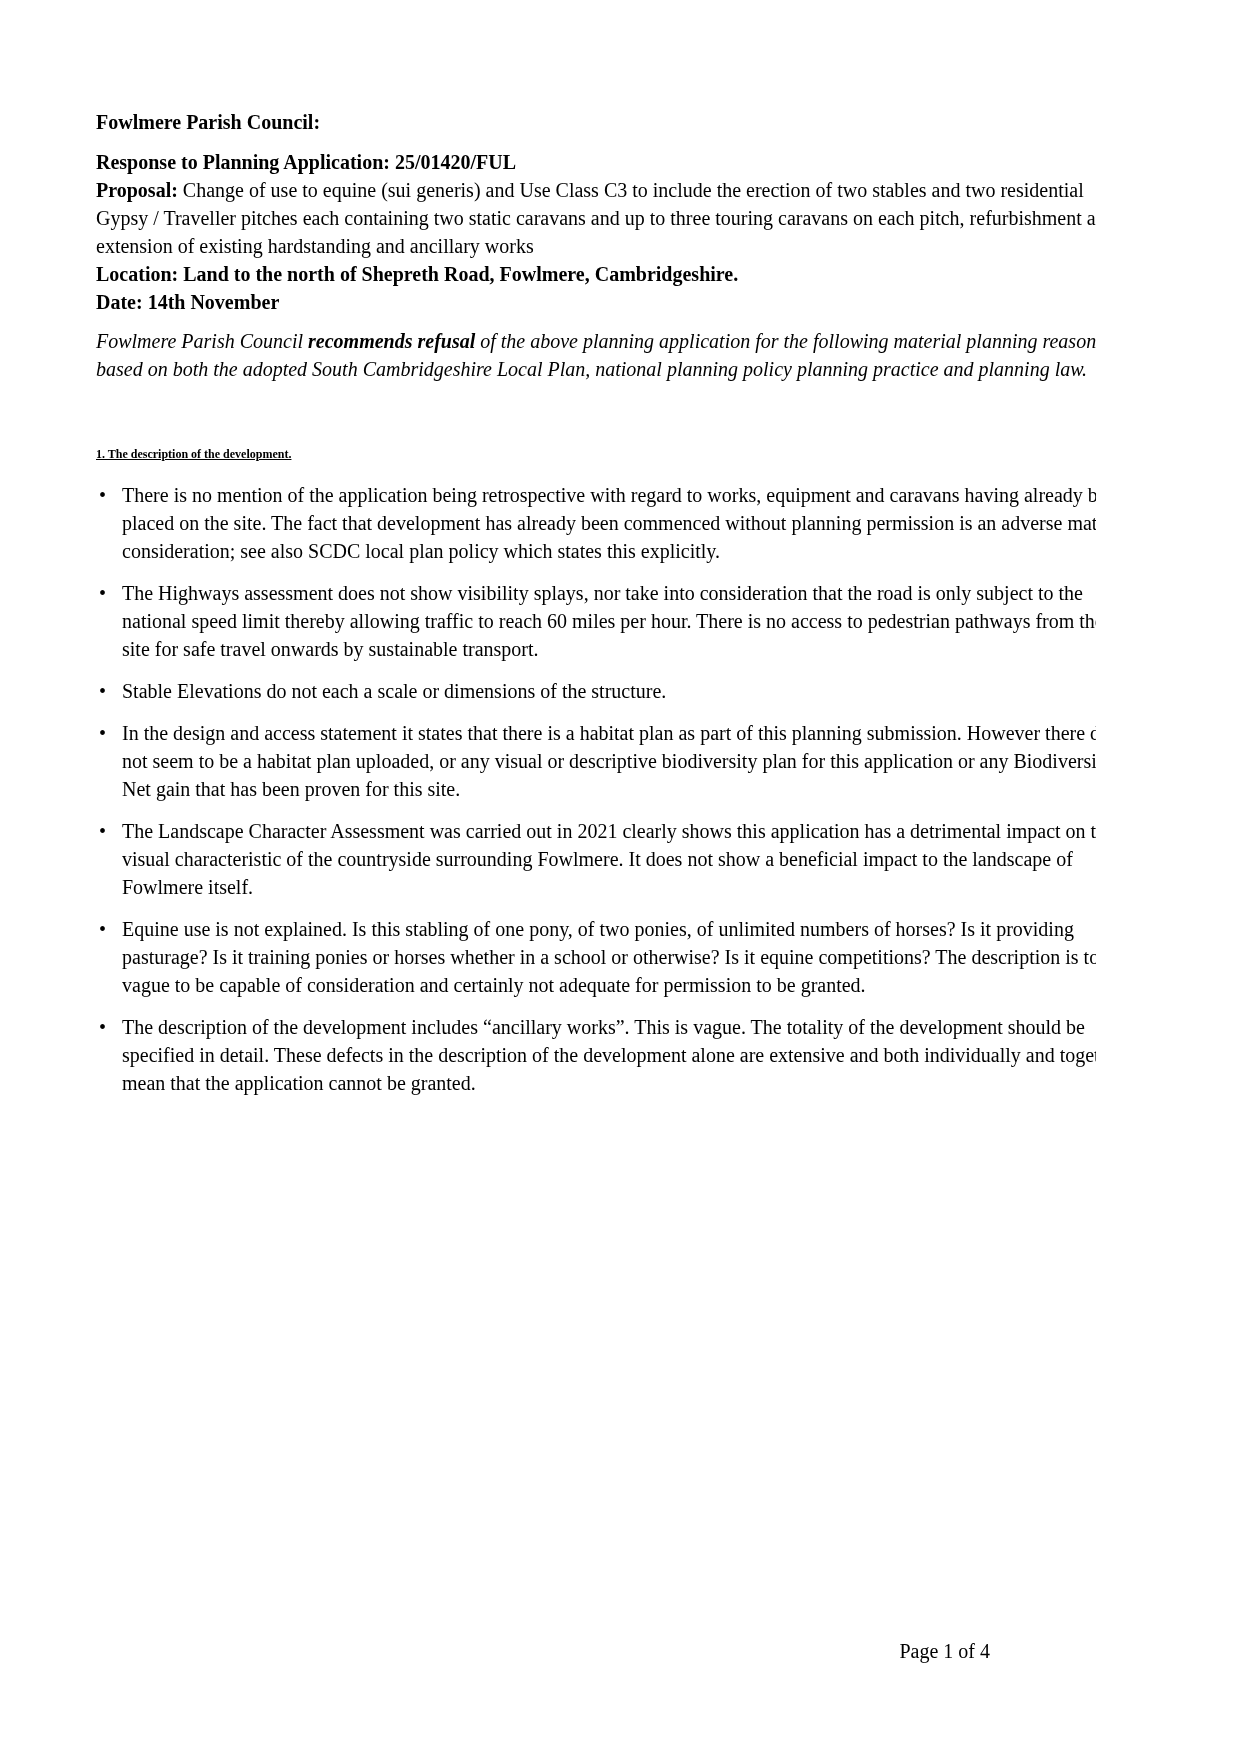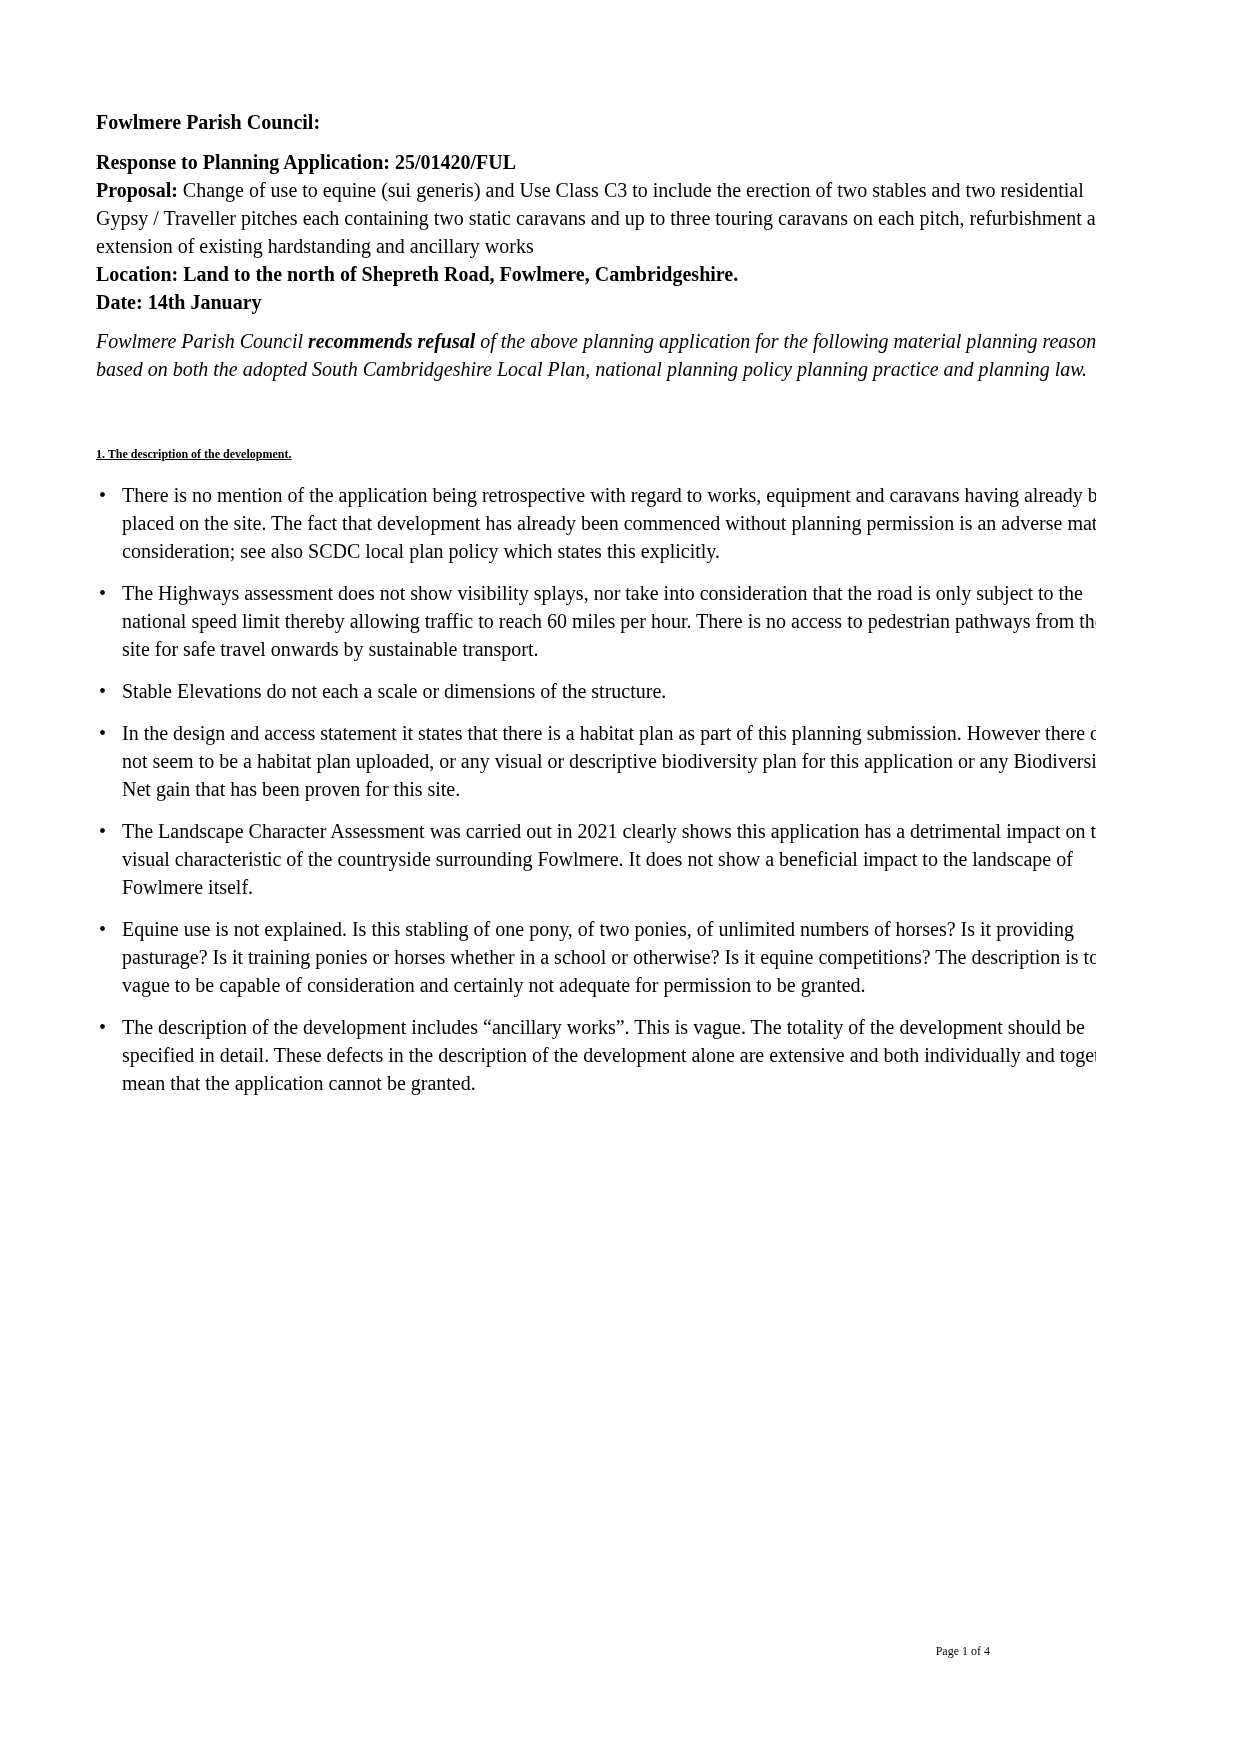--- a/index.html
+++ b/index.html
@@ -45,39 +45,39 @@
   ul.bullets li::before {
     content: "\2022";
     position: absolute;
     left: 3px;
     top: 0;
   }
   .footer {
     position: absolute;
     right: 106px;
     bottom: 92px;
-    font-size: 12px;
+    font-size: 20px;
     line-height: 22px;
   }
 </style>
 </head>
 <body>
 
 <div class="page">
   <div class="content">
 
     <p class="title">Fowlmere Parish Council:</p>
 
     <p class="headline">Response to Planning Application: 25/01420/FUL</p>
 
     <p><span class="b">Proposal:</span><span> Change of use to equine (sui generis) and Use Class C3 to include the erection of two stables and two residential Gypsy / Traveller pitches each containing two static caravans and up to three touring caravans on each pitch, refurbishment and extension of existing hardstanding and ancillary works</span></p>
 
     <p class="headline">Location: Land to the north of Shepreth Road, Fowlmere, Cambridgeshire.</p>
 
-    <p class="headline">Date: 14th January</p>
+    <p class="headline">Date: 14th November</p>
 
     <p class="intro"><span>Fowlmere Parish Council </span><span class="b">recommends refusal</span><span> of the above planning application for the following material planning reasons, based on both the adopted South Cambridgeshire Local Plan, national planning policy planning practice and planning law.</span></p>
 
     <h2 class="section-heading">1. The description of the development.</h2>
 
     <ul class="bullets">
       <li>There is no mention of the application being retrospective with regard to works, equipment and caravans having already been placed on the site. The fact that development has already been commenced without planning permission is an adverse material consideration; see also SCDC local plan policy which states this explicitly.</li>
       <li>The Highways assessment does not show visibility splays, nor take into consideration that the road is only subject to the national speed limit thereby allowing traffic to reach 60 miles per hour. There is no access to pedestrian pathways from the site for safe travel onwards by sustainable transport.</li>
       <li>Stable Elevations do not each a scale or dimensions of the structure.</li>
       <li>In the design and access statement it states that there is a habitat plan as part of this planning submission. However there does not seem to be a habitat plan uploaded, or any visual or descriptive biodiversity plan for this application or any Biodiversity Net gain that has been proven for this site.</li>

